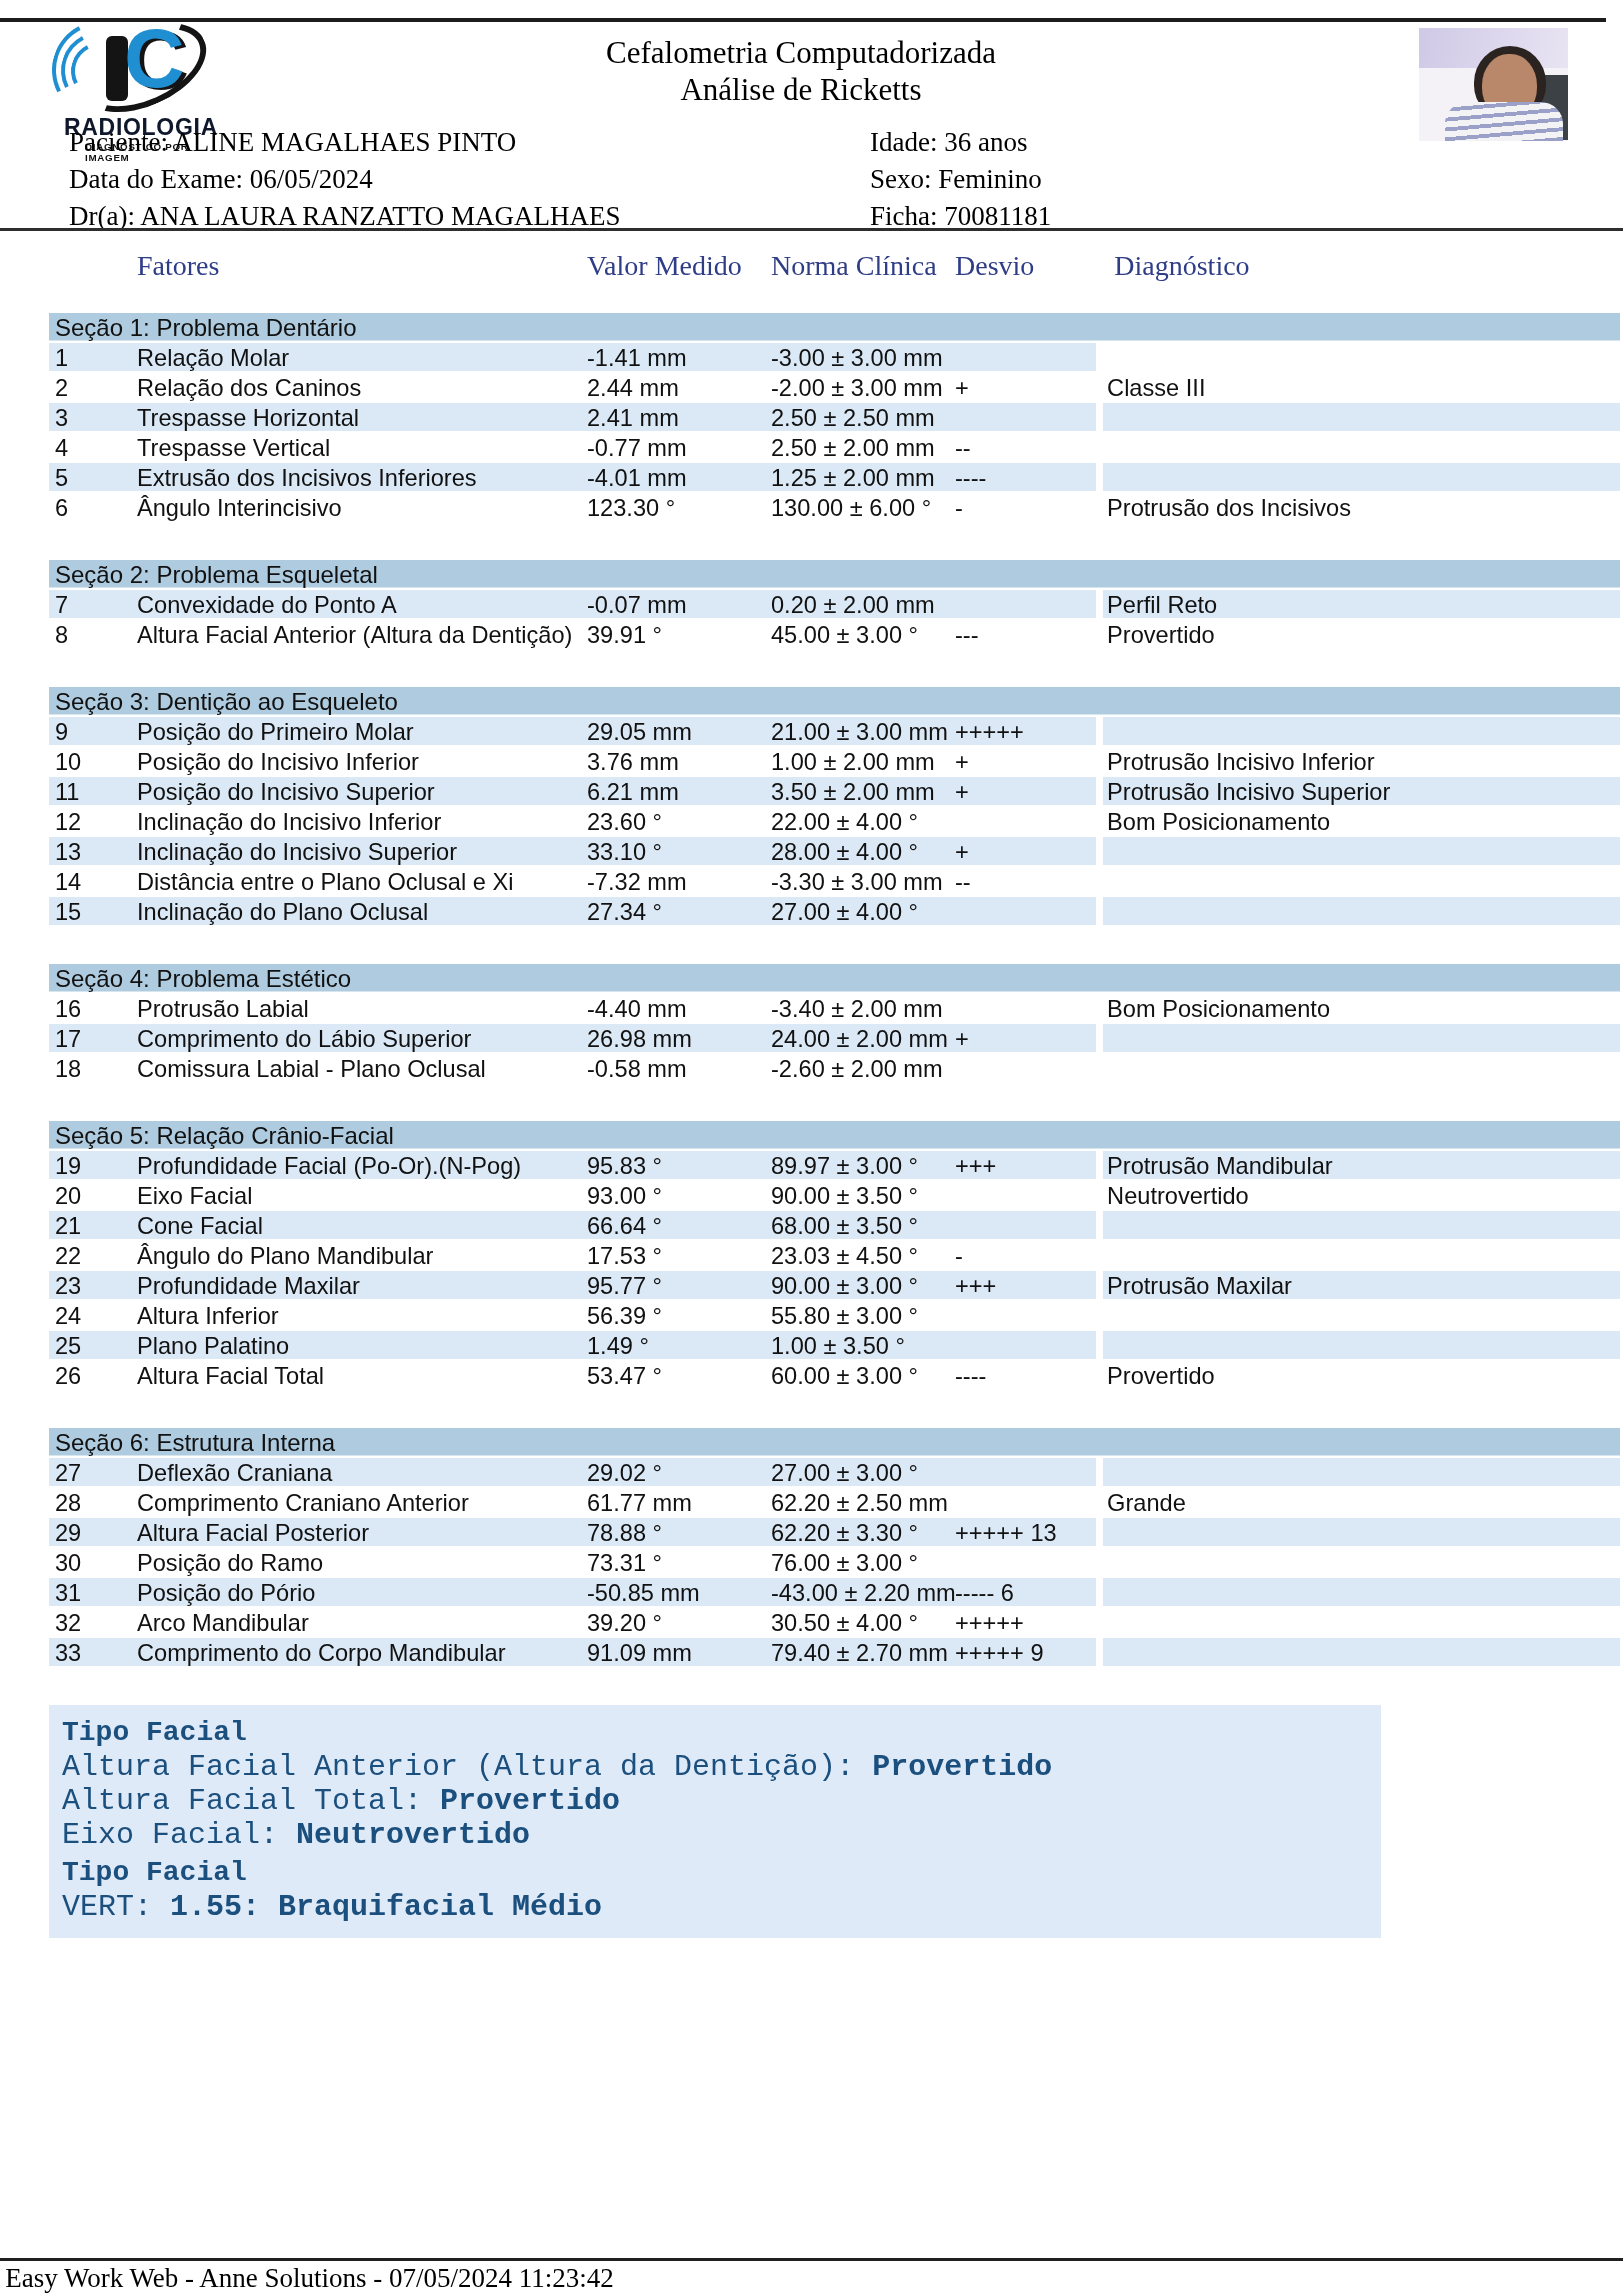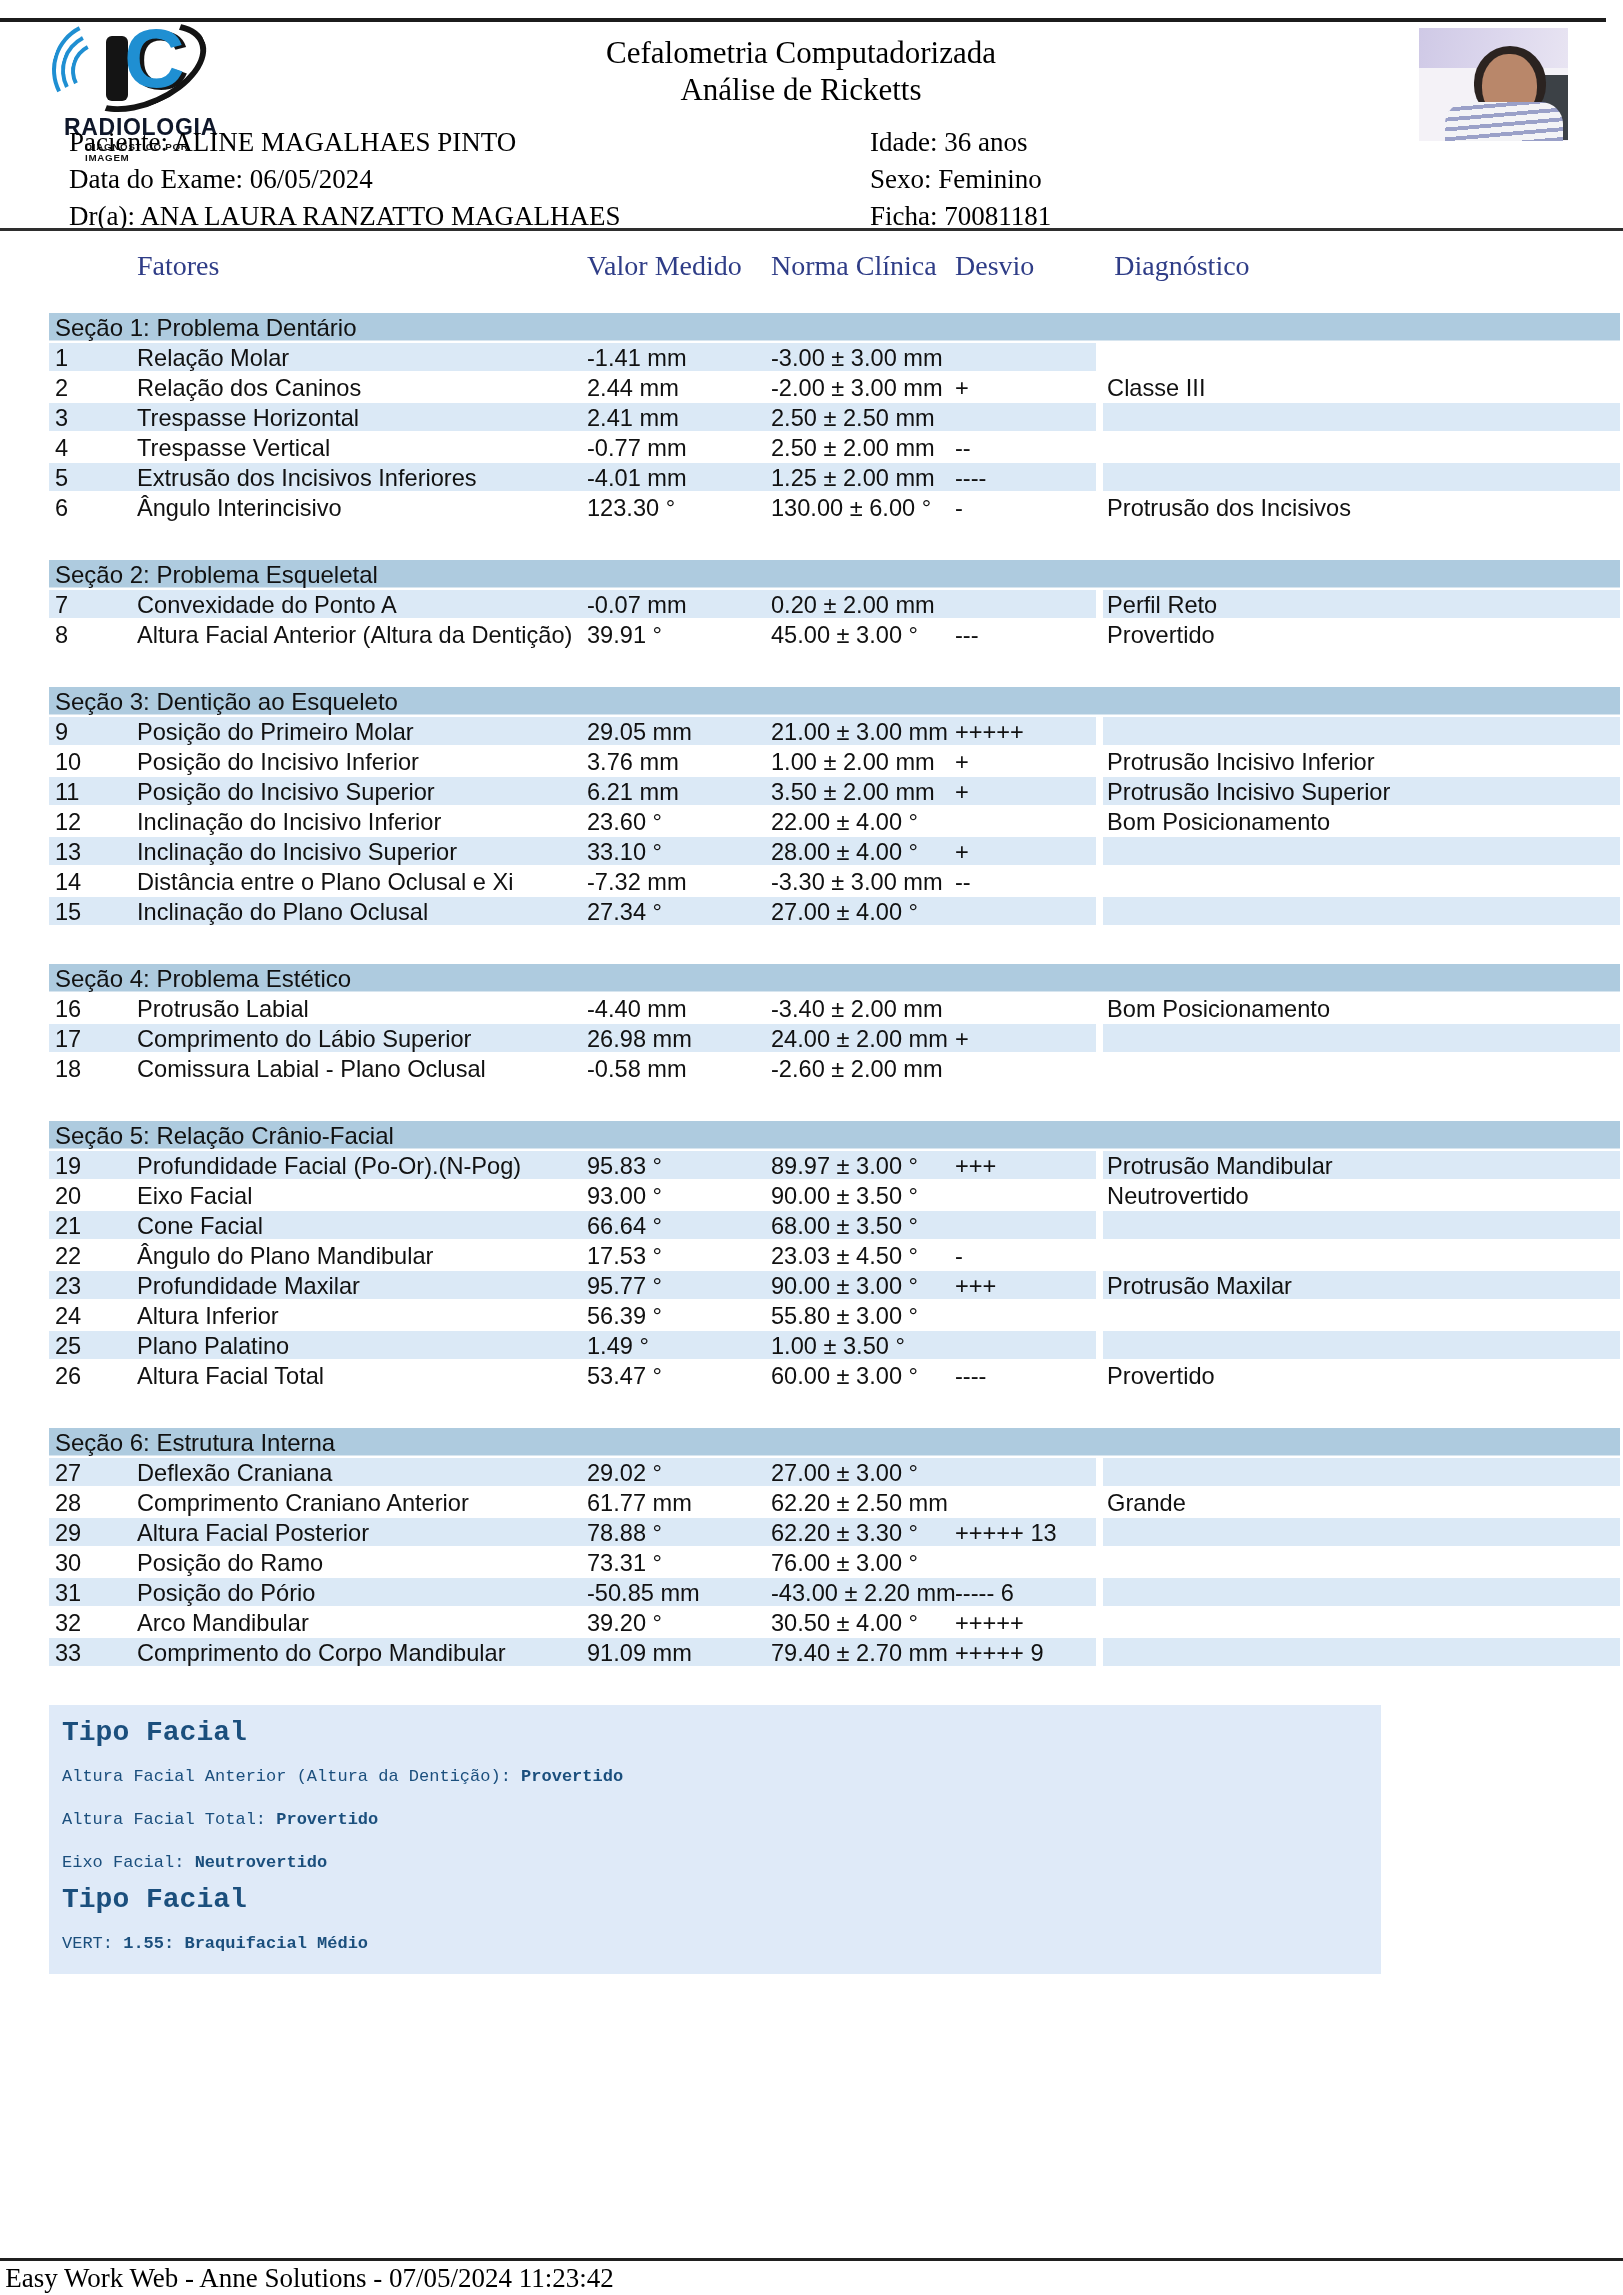--- a/index.html
+++ b/index.html
@@ -64,21 +64,21 @@
   .row>span{display:flex;align-items:center;height:100%;white-space:nowrap;box-shadow:inset 0 -2px 0 #fff;}
   .row .c-gap{background:#fff !important;box-shadow:none;}
   .row.odd .c-left,.row.odd .c-right{background:var(--row-alt);}
   .row.even .c-left,.row.even .c-right{background:#ffffff;}
   .c-num{padding-left:5.9px;}
   .c-diag{padding-left:4.6px;}
 
   
   .panel{width:1332px;background:var(--panel-bg);padding:10.5px 13px 15.7px 13px;font-family:Liberation Mono, monospace;color:var(--panel-text);}
   .panel .p-title{font-size:28px;font-weight:700;line-height:33px;}
-  .panel .p-line{font-size:17px;line-height:31px;margin-top:12px;}
+  .panel .p-line{font-size:30px;line-height:31px;margin-top:3px;}
   .panel .p-line b{font-weight:700;}
   .panel .p-title.second{margin-top:5.2px;}
 
   
   .footer-rule{position:absolute;left:0;top:2258px;width:1623px;height:2.6px;background:#202020;}
   .footer-text{position:absolute;left:5.2px;top:2263px;font-family:"Liberation Serif",serif;font-size:27px;color:#000;}
 </style>
 </head>
 <body>
 

